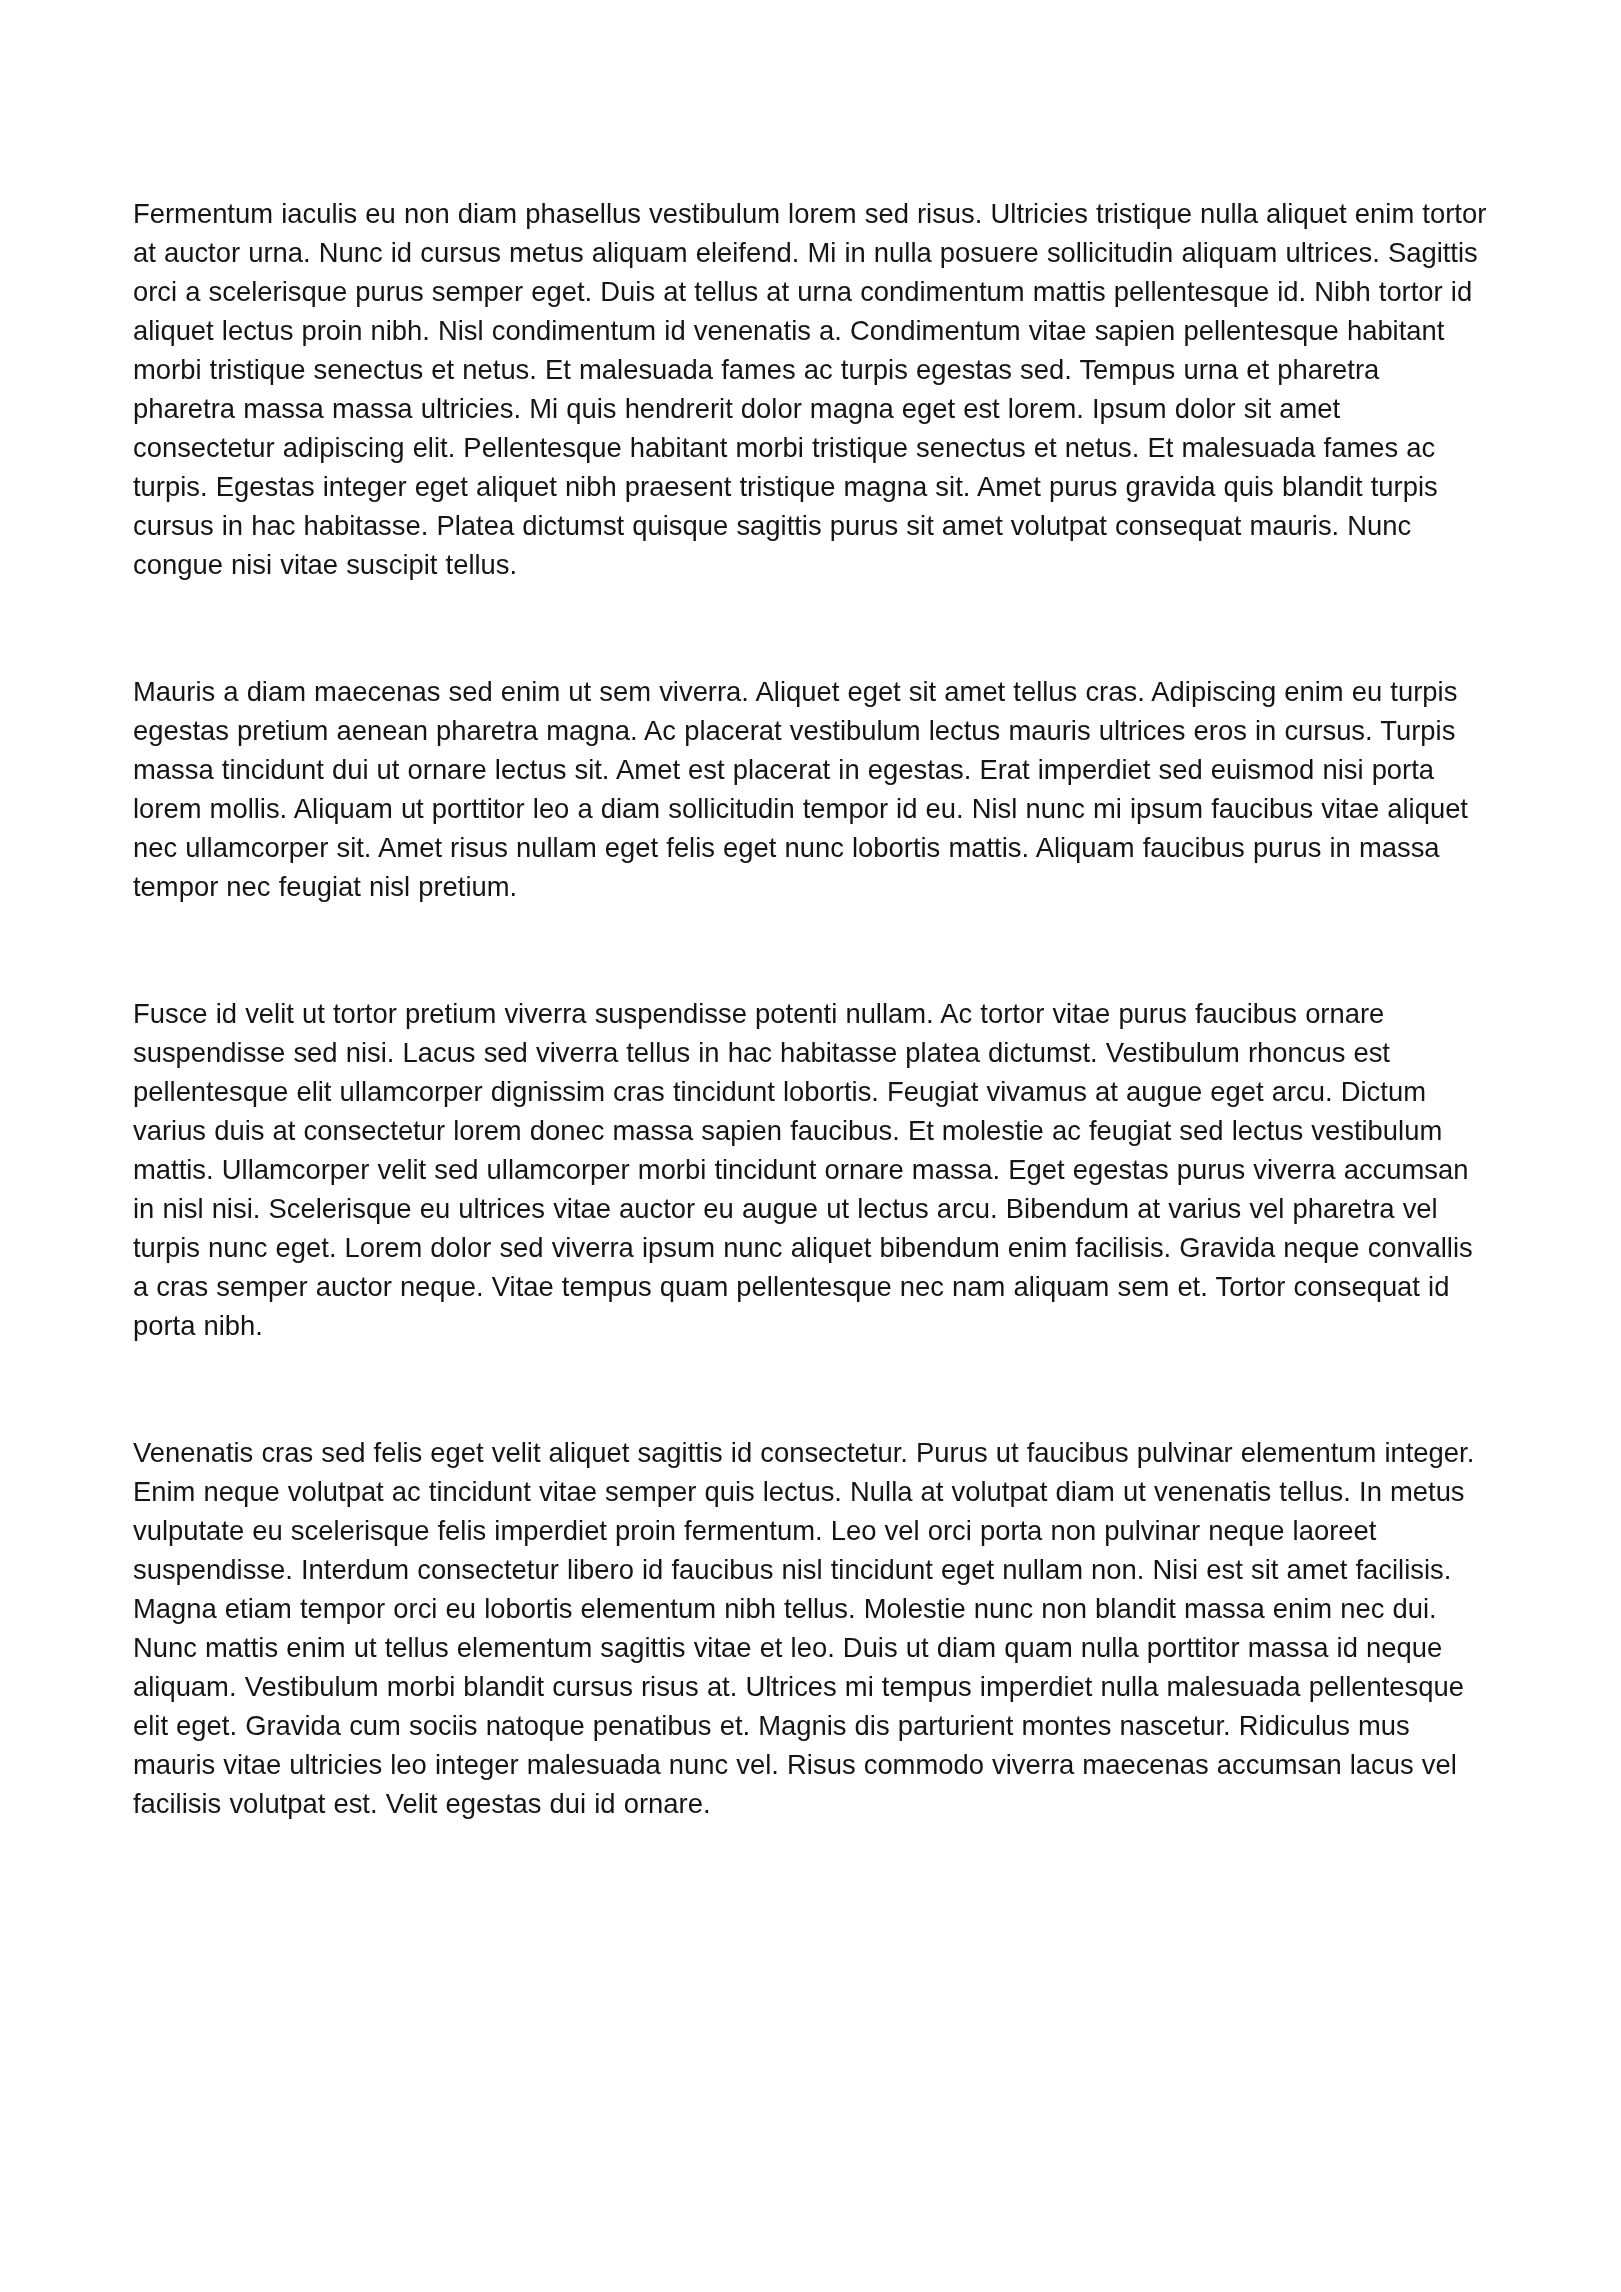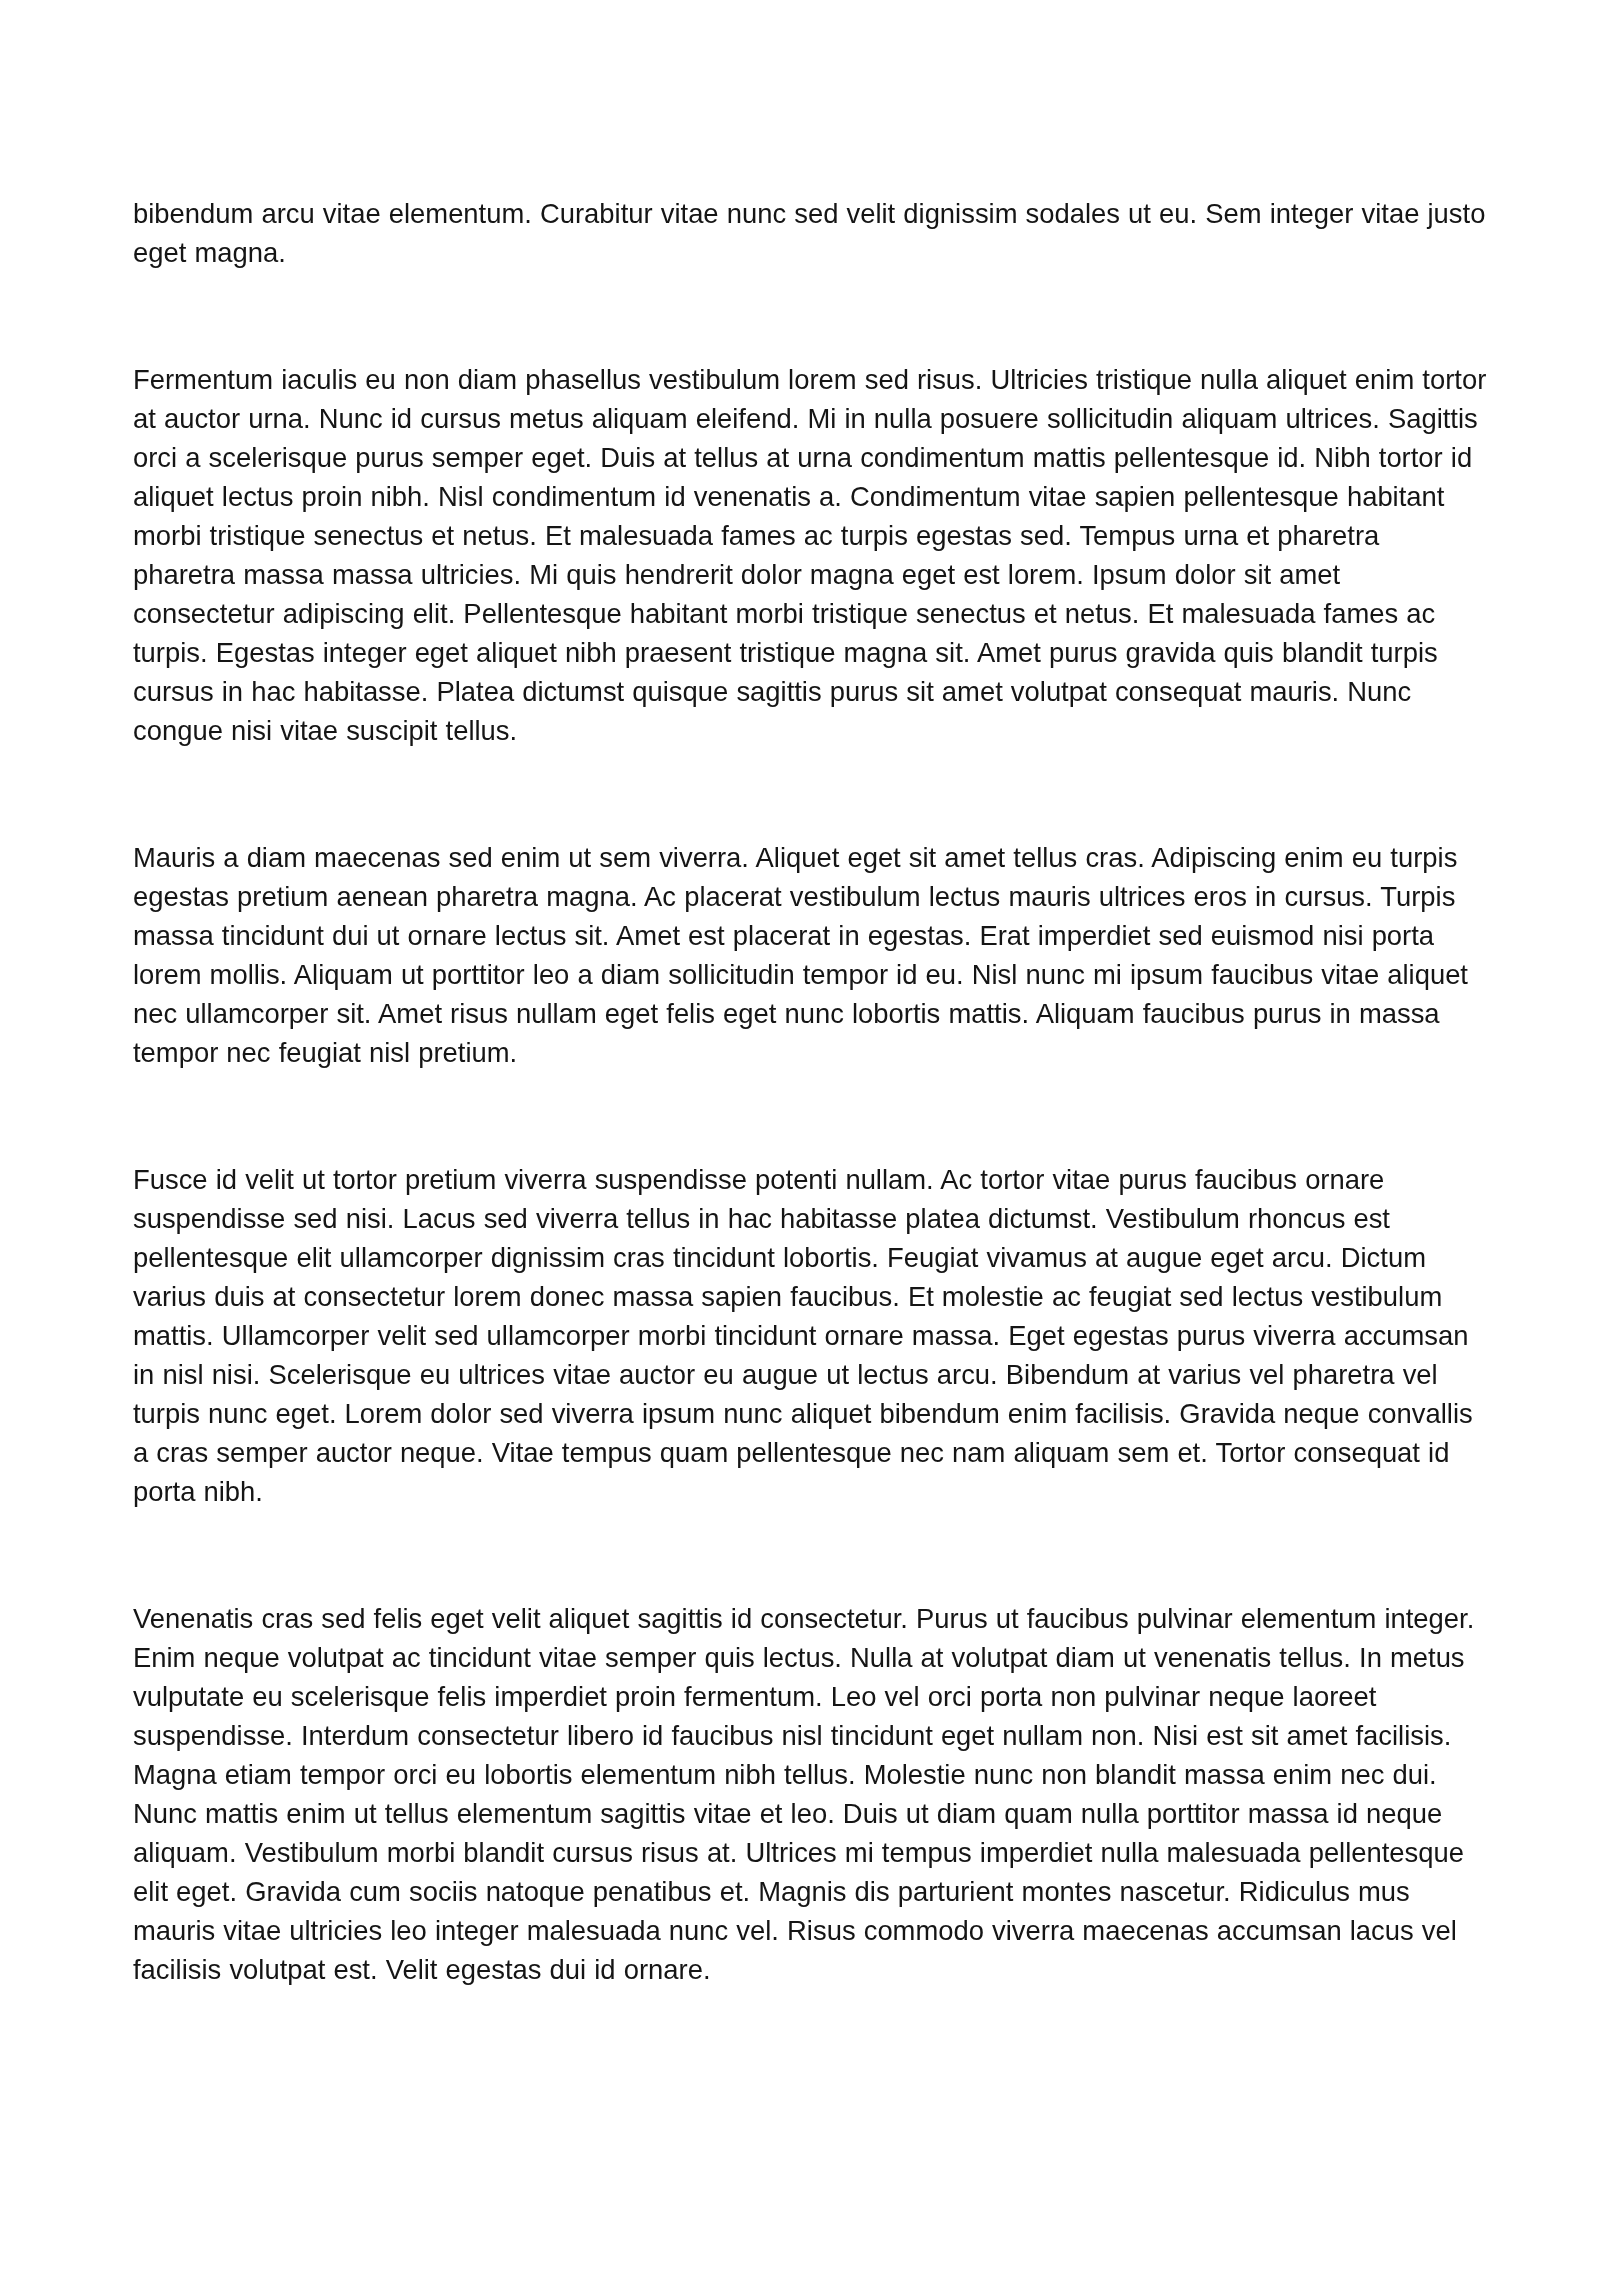--- a/index.html
+++ b/index.html
@@ -27,19 +27,18 @@
     line-height: 39px;
     color: #151515;
     text-align: left;
     word-spacing: 0.5px;
   }
 </style>
 </head>
 <body>
 
 <div class="page">
-  <p>bibendum arcu vitae elementum. Curabitur vitae nunc sed velit dignissim sodales ut eu. Sem integer vitae justo eget magna.</p>
   <p>Fermentum iaculis eu non diam phasellus vestibulum lorem sed risus. Ultricies tristique nulla aliquet enim tortor at auctor urna. Nunc id cursus metus aliquam eleifend. Mi in nulla posuere sollicitudin aliquam ultrices. Sagittis orci a scelerisque purus semper eget. Duis at tellus at urna condimentum mattis pellentesque id. Nibh tortor id aliquet lectus proin nibh. Nisl condimentum id venenatis a. Condimentum vitae sapien pellentesque habitant morbi tristique senectus et netus. Et malesuada fames ac turpis egestas sed. Tempus urna et pharetra pharetra massa massa ultricies. Mi quis hendrerit dolor magna eget est lorem. Ipsum dolor sit amet consectetur adipiscing elit. Pellentesque habitant morbi tristique senectus et netus. Et malesuada fames ac turpis. Egestas integer eget aliquet nibh praesent tristique magna sit. Amet purus gravida quis blandit turpis cursus in hac habitasse. Platea dictumst quisque sagittis purus sit amet volutpat consequat mauris. Nunc congue nisi vitae suscipit tellus.</p>
   <p>Mauris a diam maecenas sed enim ut sem viverra. Aliquet eget sit amet tellus cras. Adipiscing enim eu turpis egestas pretium aenean pharetra magna. Ac placerat vestibulum lectus mauris ultrices eros in cursus. Turpis massa tincidunt dui ut ornare lectus sit. Amet est placerat in egestas. Erat imperdiet sed euismod nisi porta lorem mollis. Aliquam ut porttitor leo a diam sollicitudin tempor id eu. Nisl nunc mi ipsum faucibus vitae aliquet nec ullamcorper sit. Amet risus nullam eget felis eget nunc lobortis mattis. Aliquam faucibus purus in massa tempor nec feugiat nisl pretium.</p>
   <p>Fusce id velit ut tortor pretium viverra suspendisse potenti nullam. Ac tortor vitae purus faucibus ornare suspendisse sed nisi. Lacus sed viverra tellus in hac habitasse platea dictumst. Vestibulum rhoncus est pellentesque elit ullamcorper dignissim cras tincidunt lobortis. Feugiat vivamus at augue eget arcu. Dictum varius duis at consectetur lorem donec massa sapien faucibus. Et molestie ac feugiat sed lectus vestibulum mattis. Ullamcorper velit sed ullamcorper morbi tincidunt ornare massa. Eget egestas purus viverra accumsan in nisl nisi. Scelerisque eu ultrices vitae auctor eu augue ut lectus arcu. Bibendum at varius vel pharetra vel turpis nunc eget. Lorem dolor sed viverra ipsum nunc aliquet bibendum enim facilisis. Gravida neque convallis a cras semper auctor neque. Vitae tempus quam pellentesque nec nam aliquam sem et. Tortor consequat id porta nibh.</p>
   <p>Venenatis cras sed felis eget velit aliquet sagittis id consectetur. Purus ut faucibus pulvinar elementum integer. Enim neque volutpat ac tincidunt vitae semper quis lectus. Nulla at volutpat diam ut venenatis tellus. In metus vulputate eu scelerisque felis imperdiet proin fermentum. Leo vel orci porta non pulvinar neque laoreet suspendisse. Interdum consectetur libero id faucibus nisl tincidunt eget nullam non. Nisi est sit amet facilisis. Magna etiam tempor orci eu lobortis elementum nibh tellus. Molestie nunc non blandit massa enim nec dui. Nunc mattis enim ut tellus elementum sagittis vitae et leo. Duis ut diam quam nulla porttitor massa id neque aliquam. Vestibulum morbi blandit cursus risus at. Ultrices mi tempus imperdiet nulla malesuada pellentesque elit eget. Gravida cum sociis natoque penatibus et. Magnis dis parturient montes nascetur. Ridiculus mus mauris vitae ultricies leo integer malesuada nunc vel. Risus commodo viverra maecenas accumsan lacus vel facilisis volutpat est. Velit egestas dui id ornare.</p>
 </div>
 
 
 </body></html>

